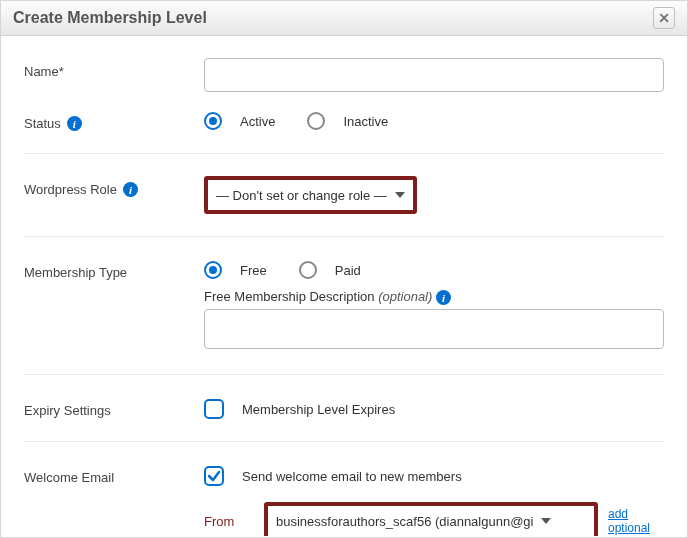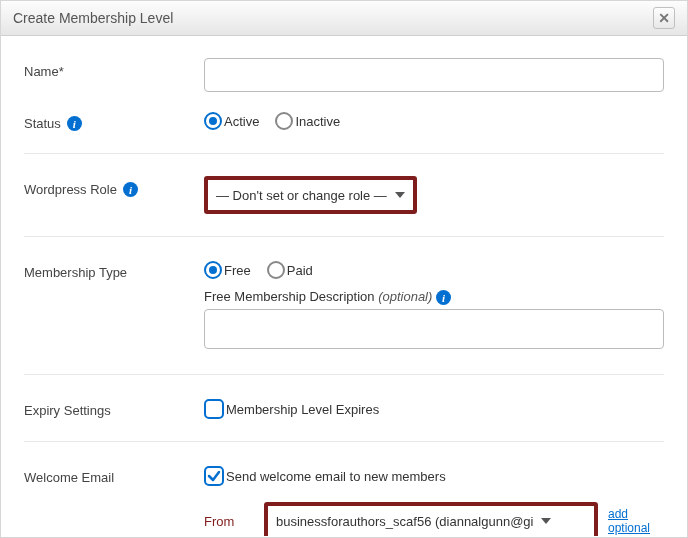--- a/index.html
+++ b/index.html
@@ -20,23 +20,23 @@
   }
   .titlebar {
     height: 34px;
     background: linear-gradient(#fdfdfd, #e6e6e6);
     border-bottom: 1px solid #cfcfcf;
     display: flex;
     align-items: center;
     padding: 0 12px;
   }
   .titlebar .title {
-    font-weight: normal;
+    font-weight: bold;
     color: #555;
-    font-size: 14px;
+    font-size: 16px;
   }
   .titlebar .close {
     margin-left: auto;
     width: 20px;
     height: 20px;
     border: 1px solid #c0c0c0;
     border-radius: 3px;
     background: linear-gradient(#fdfdfd,#e8e8e8);
     display: flex;
     align-items: center;
@@ -121,21 +121,21 @@
     border: 1px solid #bbb;
     border-radius: 4px;
     padding: 6px 8px;
     box-sizing: border-box;
     font-size: 14px;
     resize: none;
   }
   .radio-line, .check-line {
     display: flex;
     align-items: center;
-    gap: 2px;
+    gap: 18px;
     padding-top: 2px;
   }
   .radio {
     width: 18px;
     height: 18px;
     border: 2px solid #036fd0;
     border-radius: 50%;
     display: inline-flex;
     align-items: center;
     justify-content: center;

